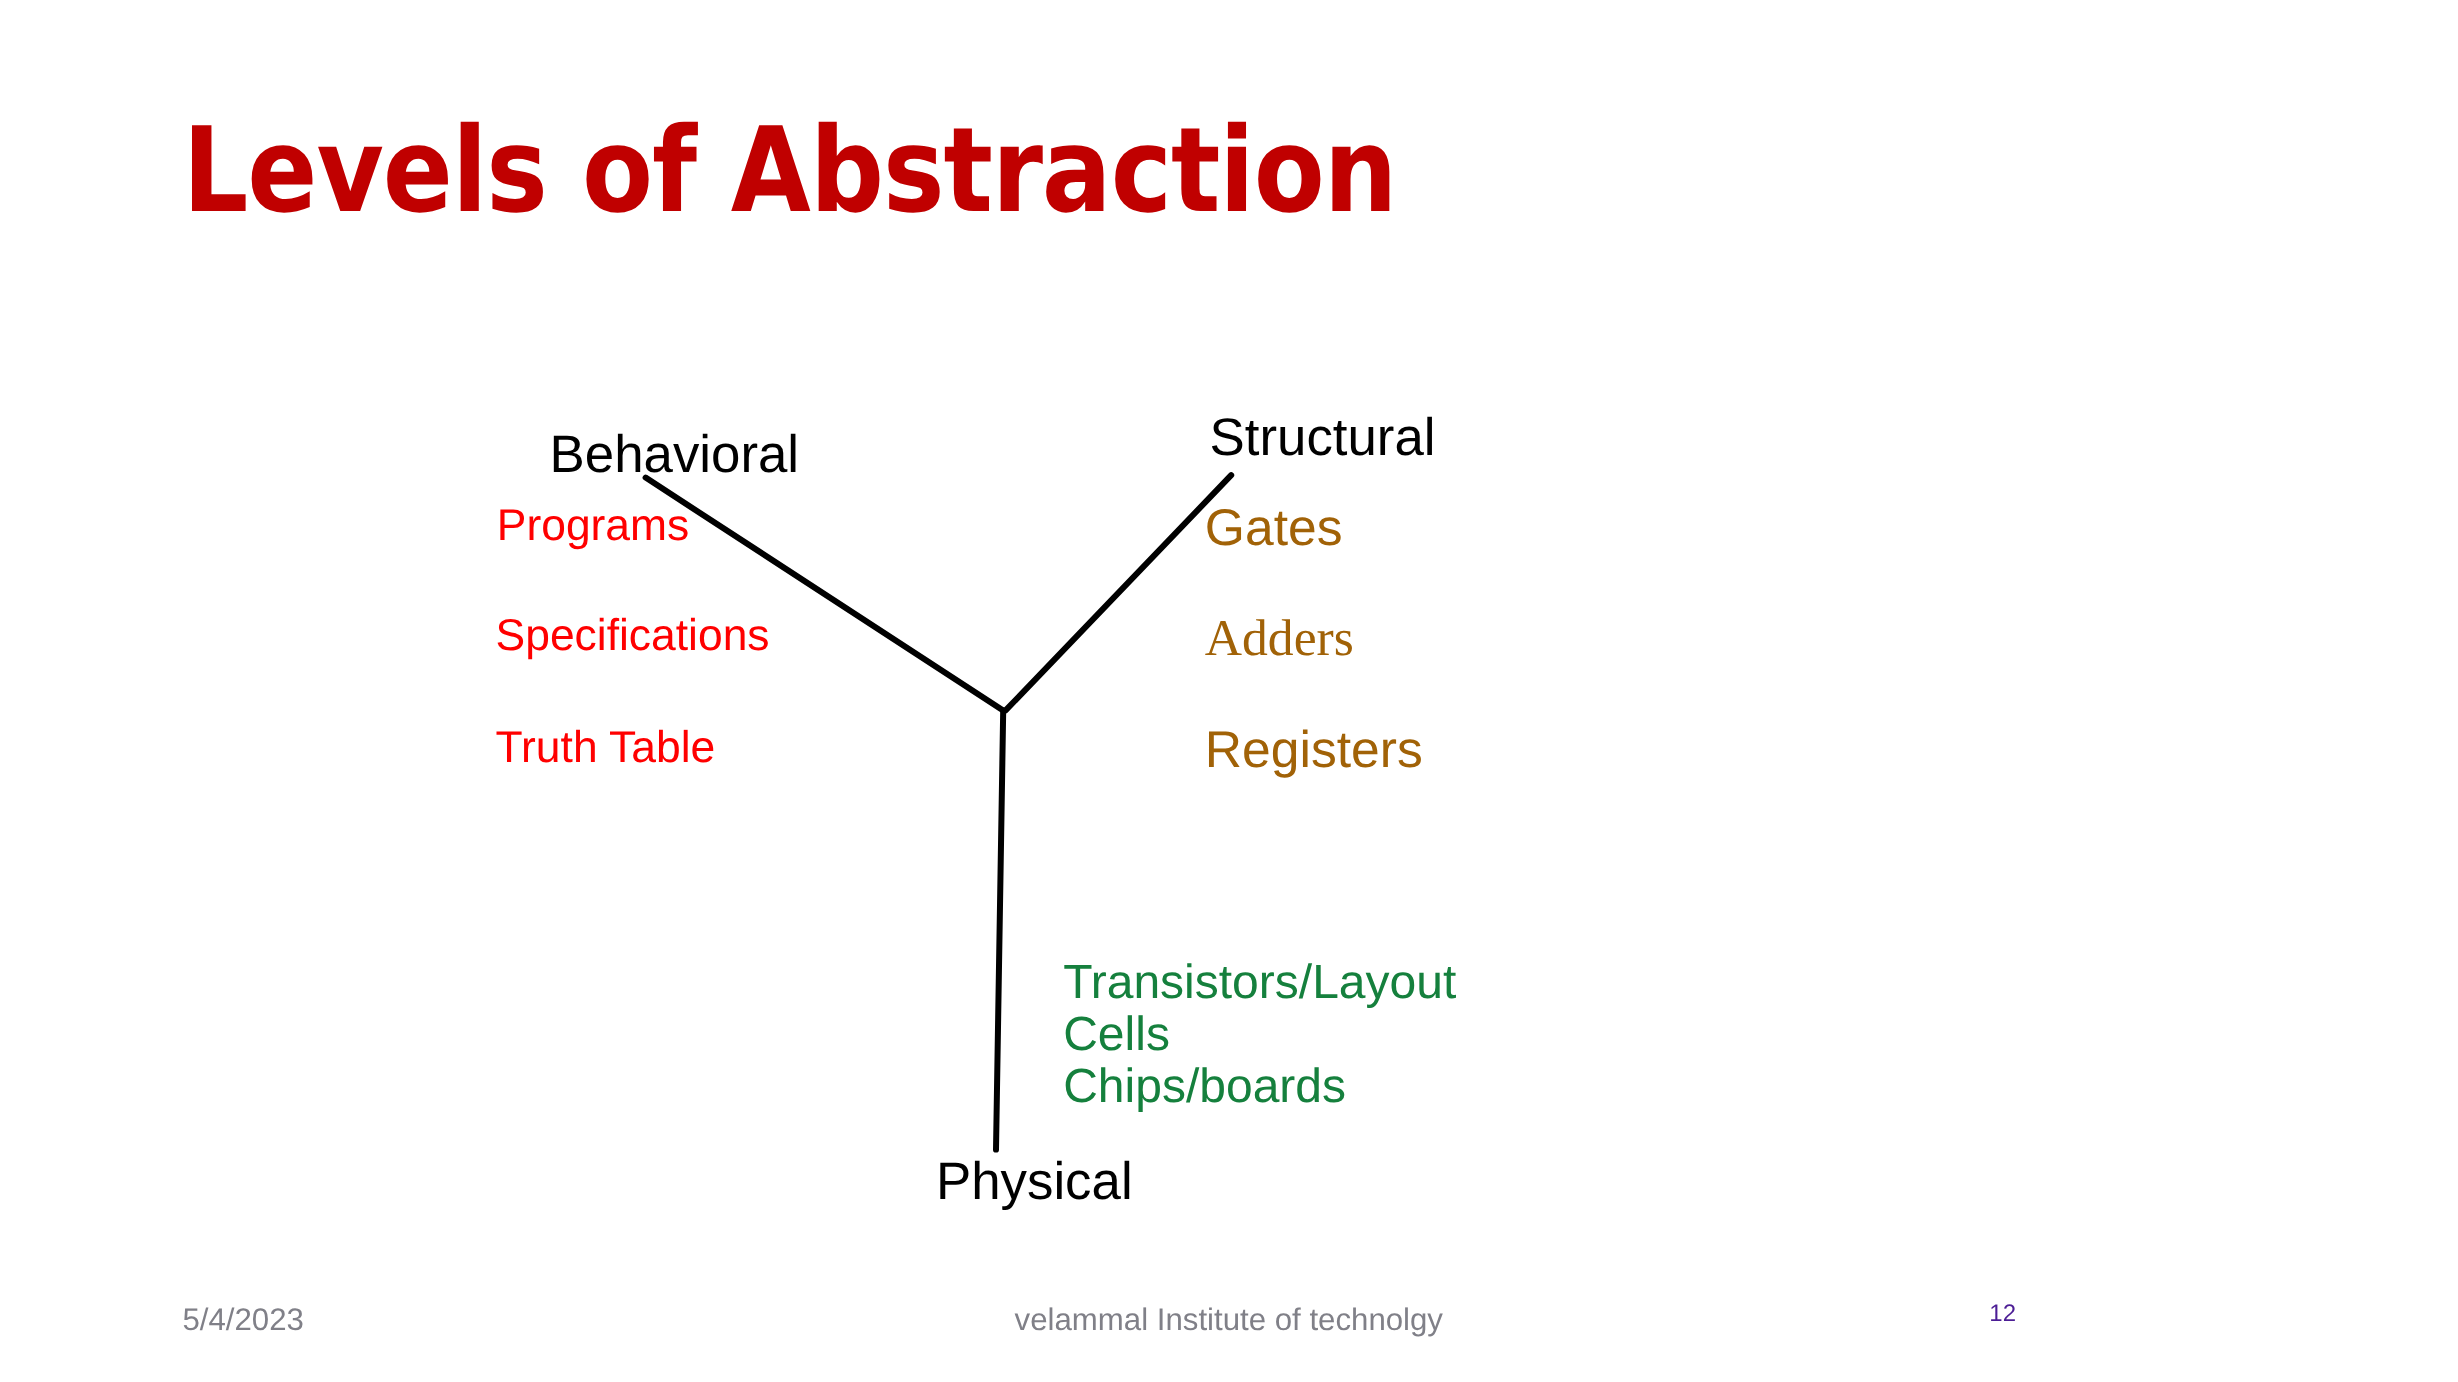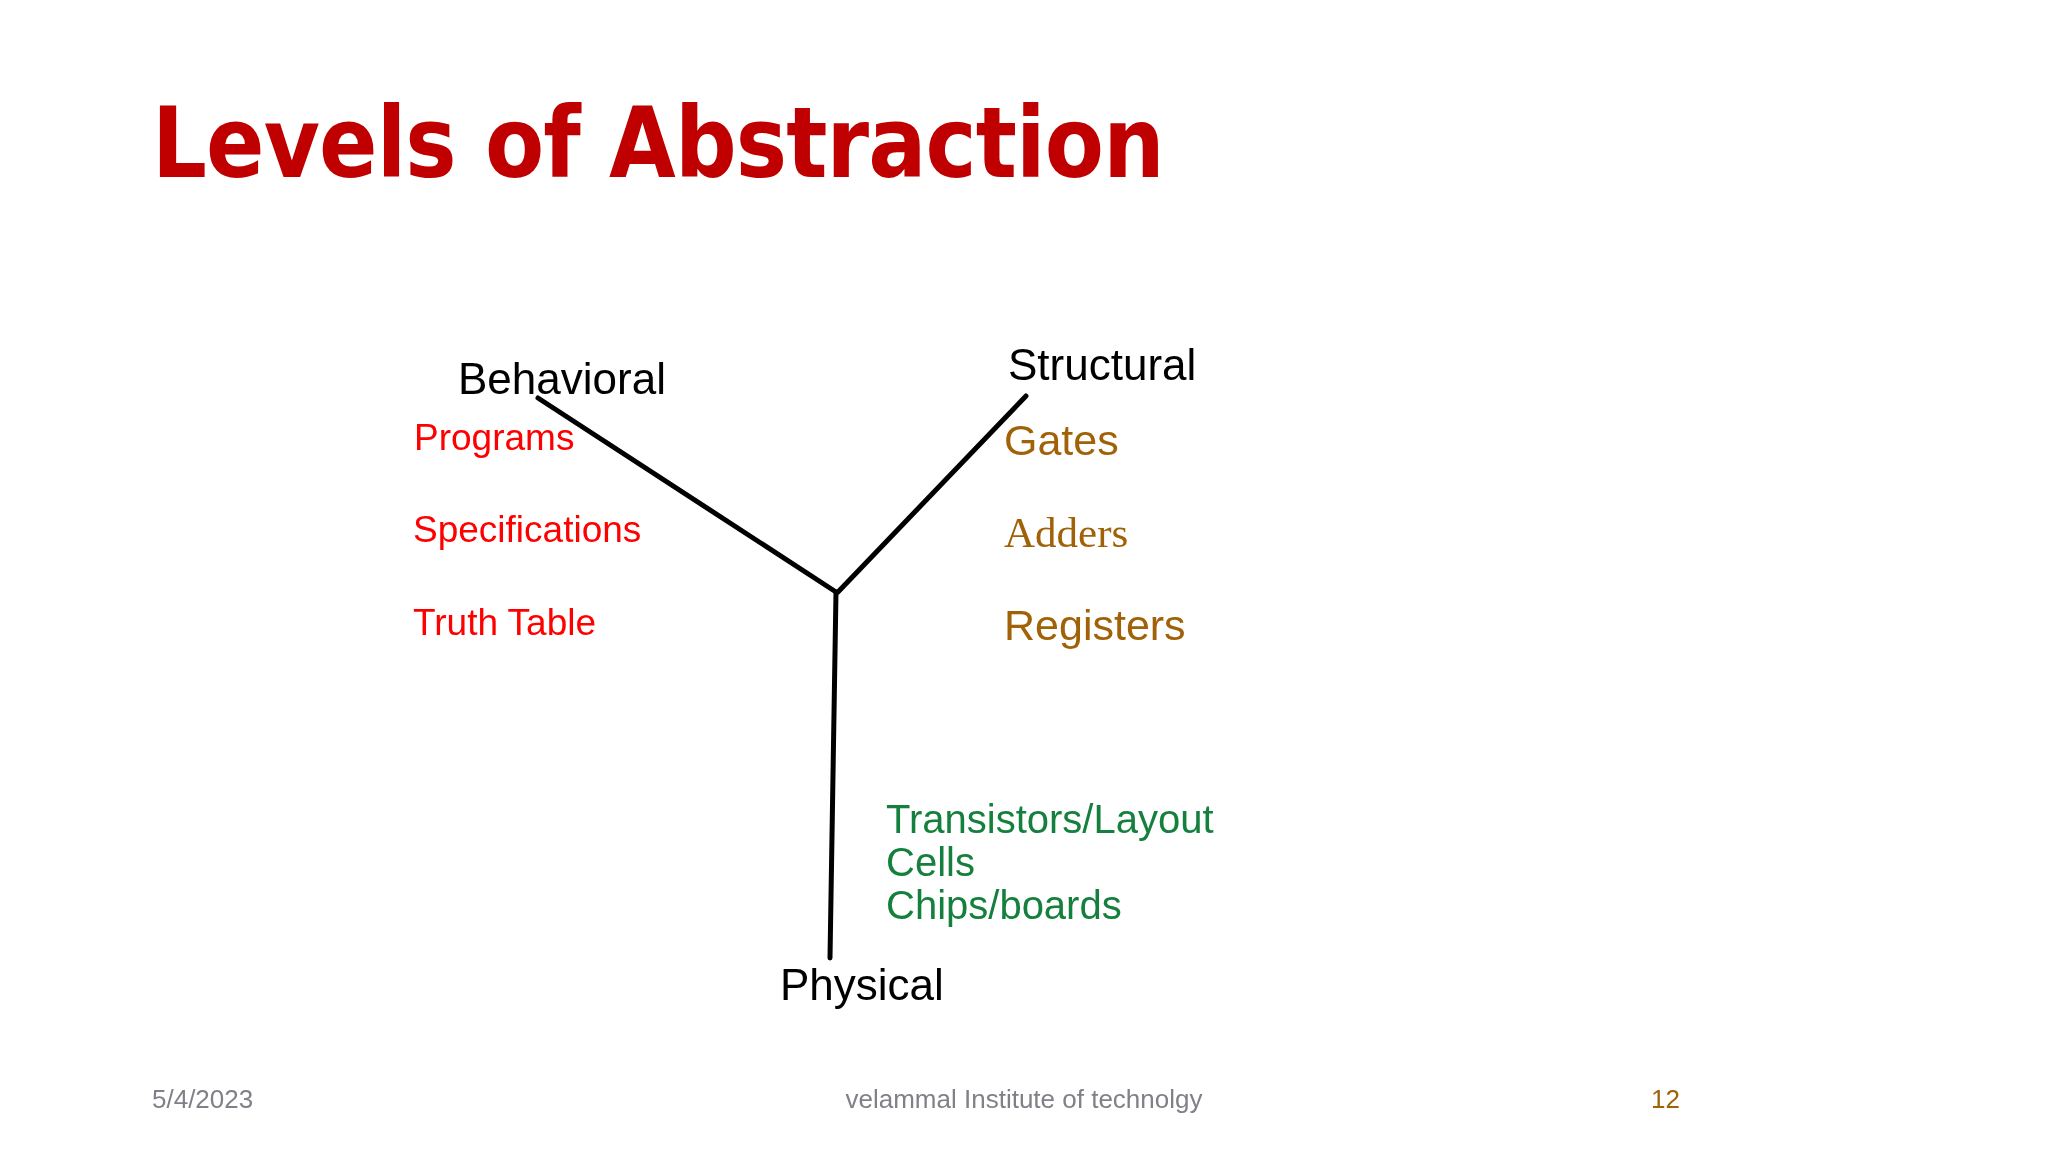--- a/index.html
+++ b/index.html
@@ -121,22 +121,22 @@
     top: 18px;
     width: 2048px;
     text-align: center;
     font-size: 26px;
     color: #808088;
   }
   .footer-page {
     position: absolute;
     right: 152px;
     top: 18px;
-    font-size: 26px;
-    color: #a16207;
+    font-size: 20px;
+    color: #4c1d95;
   }
 </style>
 </head>
 <body>
 
 <div class="slide">
 
   <div class="slide-title">Levels of Abstraction</div>
 
   <div class="diagram">

